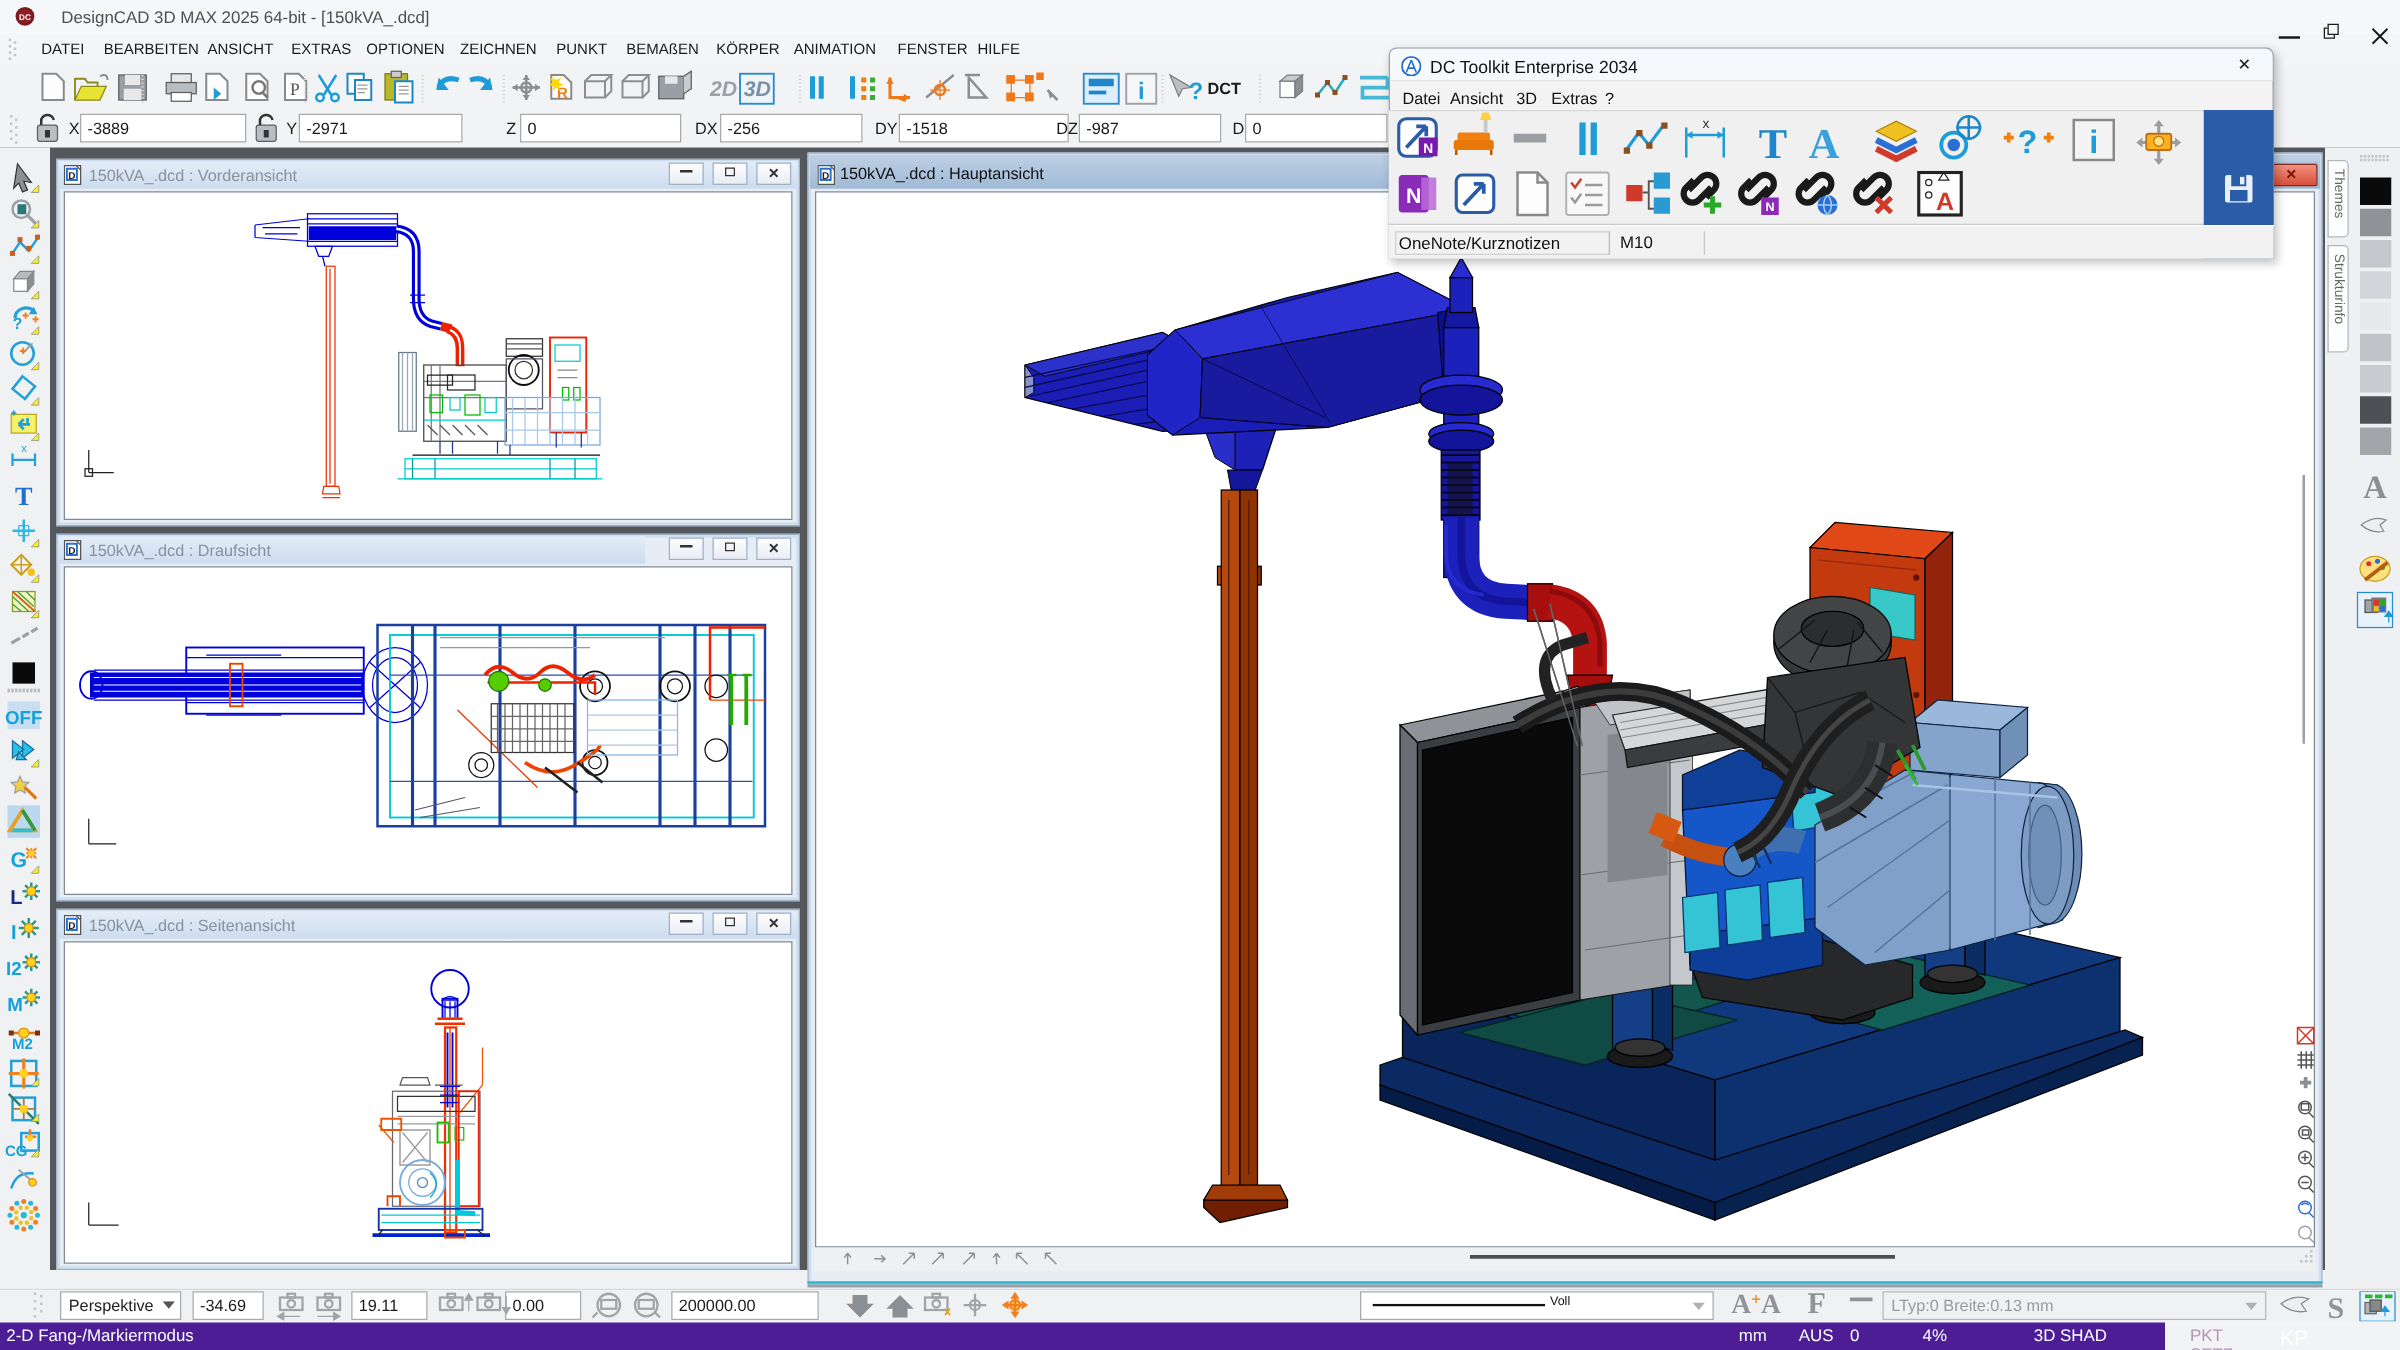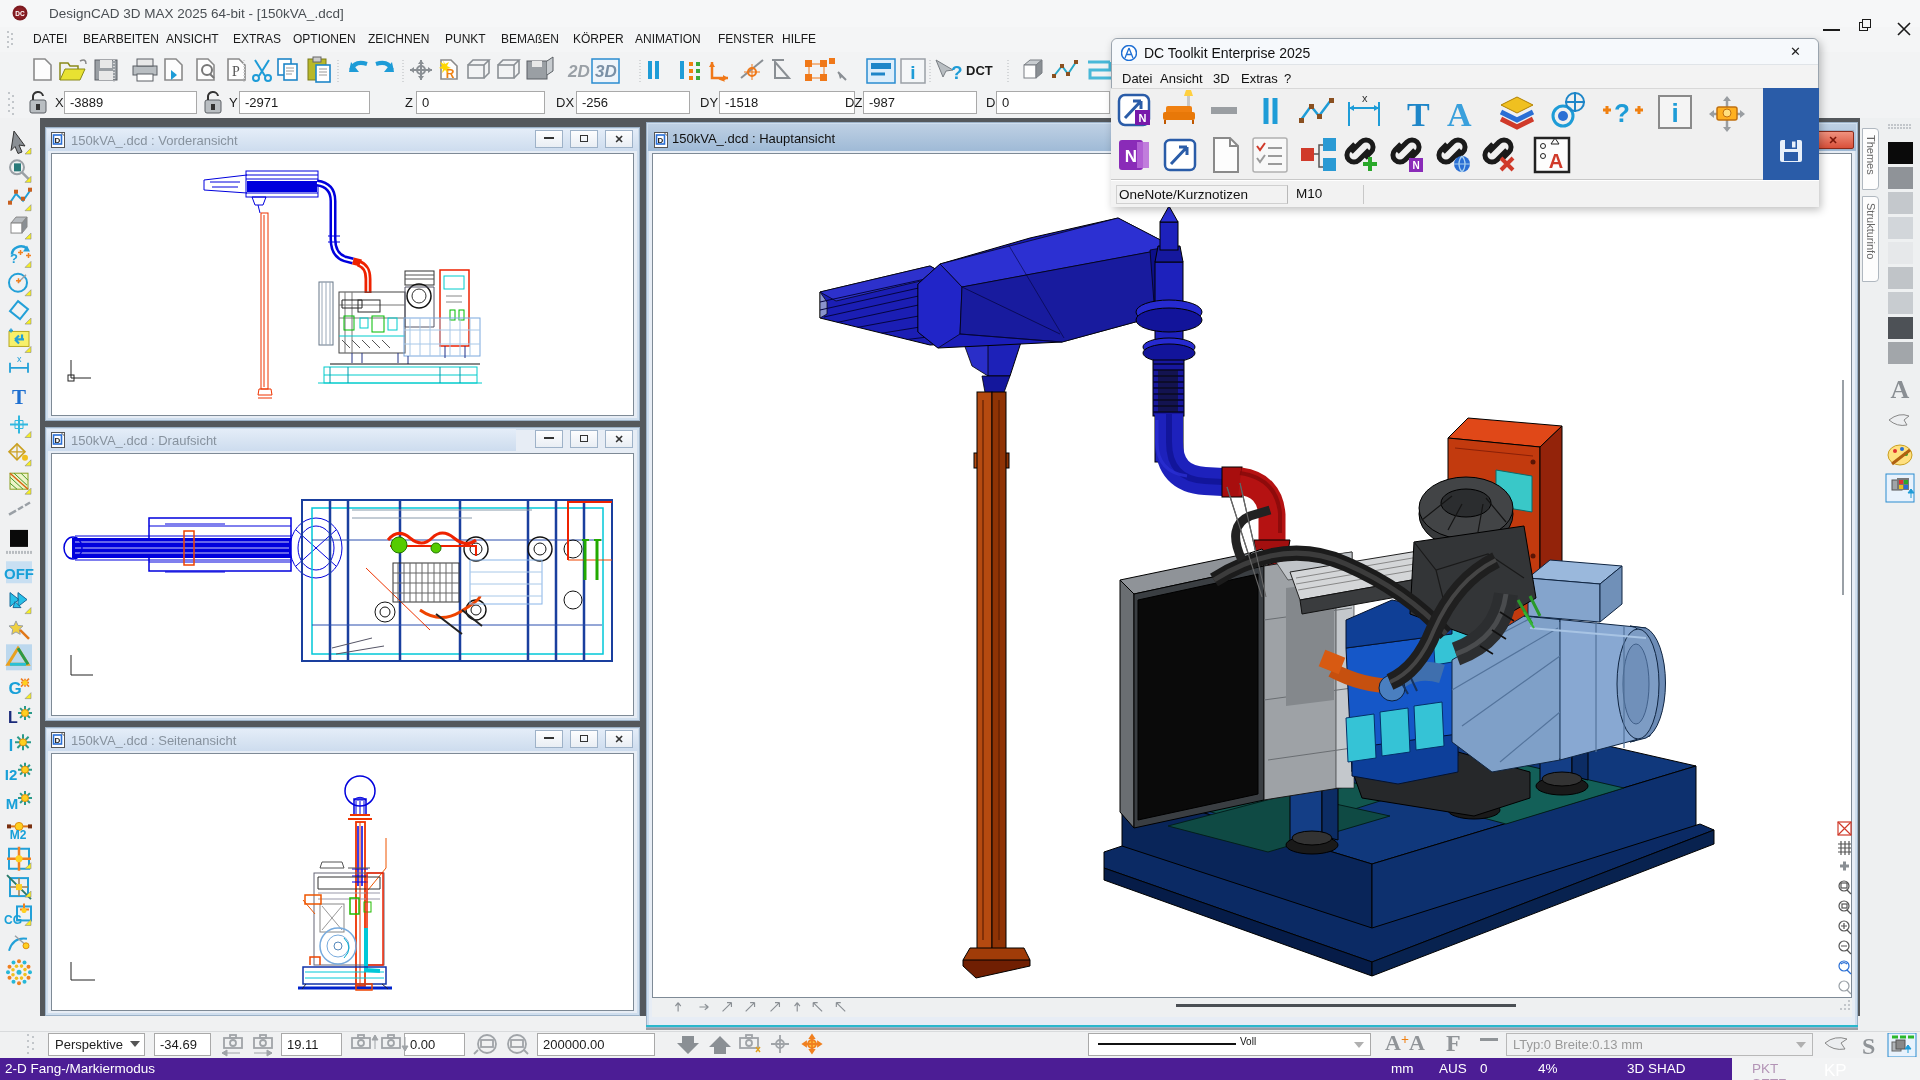--- a/index.html
+++ b/index.html
@@ -892,21 +892,21 @@
 
 <div class="abs" style="left:1770px;top:130px;width:84px;height:20px;background:linear-gradient(#f2f4f6,#dde2e8);border:1px solid #9eb2c8"></div>
 <div class="abs" style="left:1812px;top:131px;width:42px;height:18px;background:linear-gradient(#f0927e,#d9503a);border:1px solid #8a2a1a;border-radius:2px;color:#7a1608;text-align:center;font-size:11px;font-weight:bold;line-height:17px">✕</div>
 
 <div class="abs" style="left:1111px;top:38px;width:708px;height:169px;background:#f3f3f3;border:1px solid #9aa4ae;border-radius:6px 6px 0 0;box-shadow:2px 3px 8px rgba(0,0,0,0.25)"></div>
 <div class="abs" style="left:1112px;top:39px;width:706px;height:26px;background:#f6f9fc;border-radius:6px 6px 0 0;border-bottom:1px solid #e0e4e8"></div>
 <svg class="abs" style="left:1121px;top:45px" width="16" height="16" viewBox="0 0 16 16">
     <circle cx="8" cy="8" r="7.5" fill="#fff" stroke="#1e6fd4" stroke-width="1.5"></circle>
     <path d="M8 3l4 10M8 3L4 13M5.5 9.5h5" stroke="#1e6fd4" stroke-width="1.3" fill="none"></path>
   </svg>
-<div class="abs" style="left:1144px;top:45px;font-size:14px;color:#111">DC Toolkit Enterprise 2025</div>
+<div class="abs" style="left:1144px;top:45px;font-size:14px;color:#111">DC Toolkit Enterprise 2034</div>
 <div class="abs" style="left:1790px;top:44px;font-size:13px;color:#222">✕</div>
 <span class="abs" style="left:1122px;top:71px;font-size:13px;color:#111">Datei</span>
 <span class="abs" style="left:1160px;top:71px;font-size:13px;color:#111">Ansicht</span>
 <span class="abs" style="left:1213px;top:71px;font-size:13px;color:#111">3D</span>
 <span class="abs" style="left:1241px;top:71px;font-size:13px;color:#111">Extras</span>
 <span class="abs" style="left:1284px;top:71px;font-size:13px;color:#111">?</span>
 <div class="abs" style="left:1111px;top:88px;width:708px;height:92px;background:#f0f0f0;border-top:1px solid #d8d8d8;border-bottom:1px solid #c8c8c8"></div>
 <div class="abs" style="left:1763px;top:88px;width:56px;height:119px;background:#2a5ca8"></div>
 <svg class="abs" style="left:1779px;top:139px" width="24" height="24" viewBox="0 0 24 24">
     <rect x="1" y="1" width="22" height="22" rx="2" fill="#e8f0fa"></rect>

